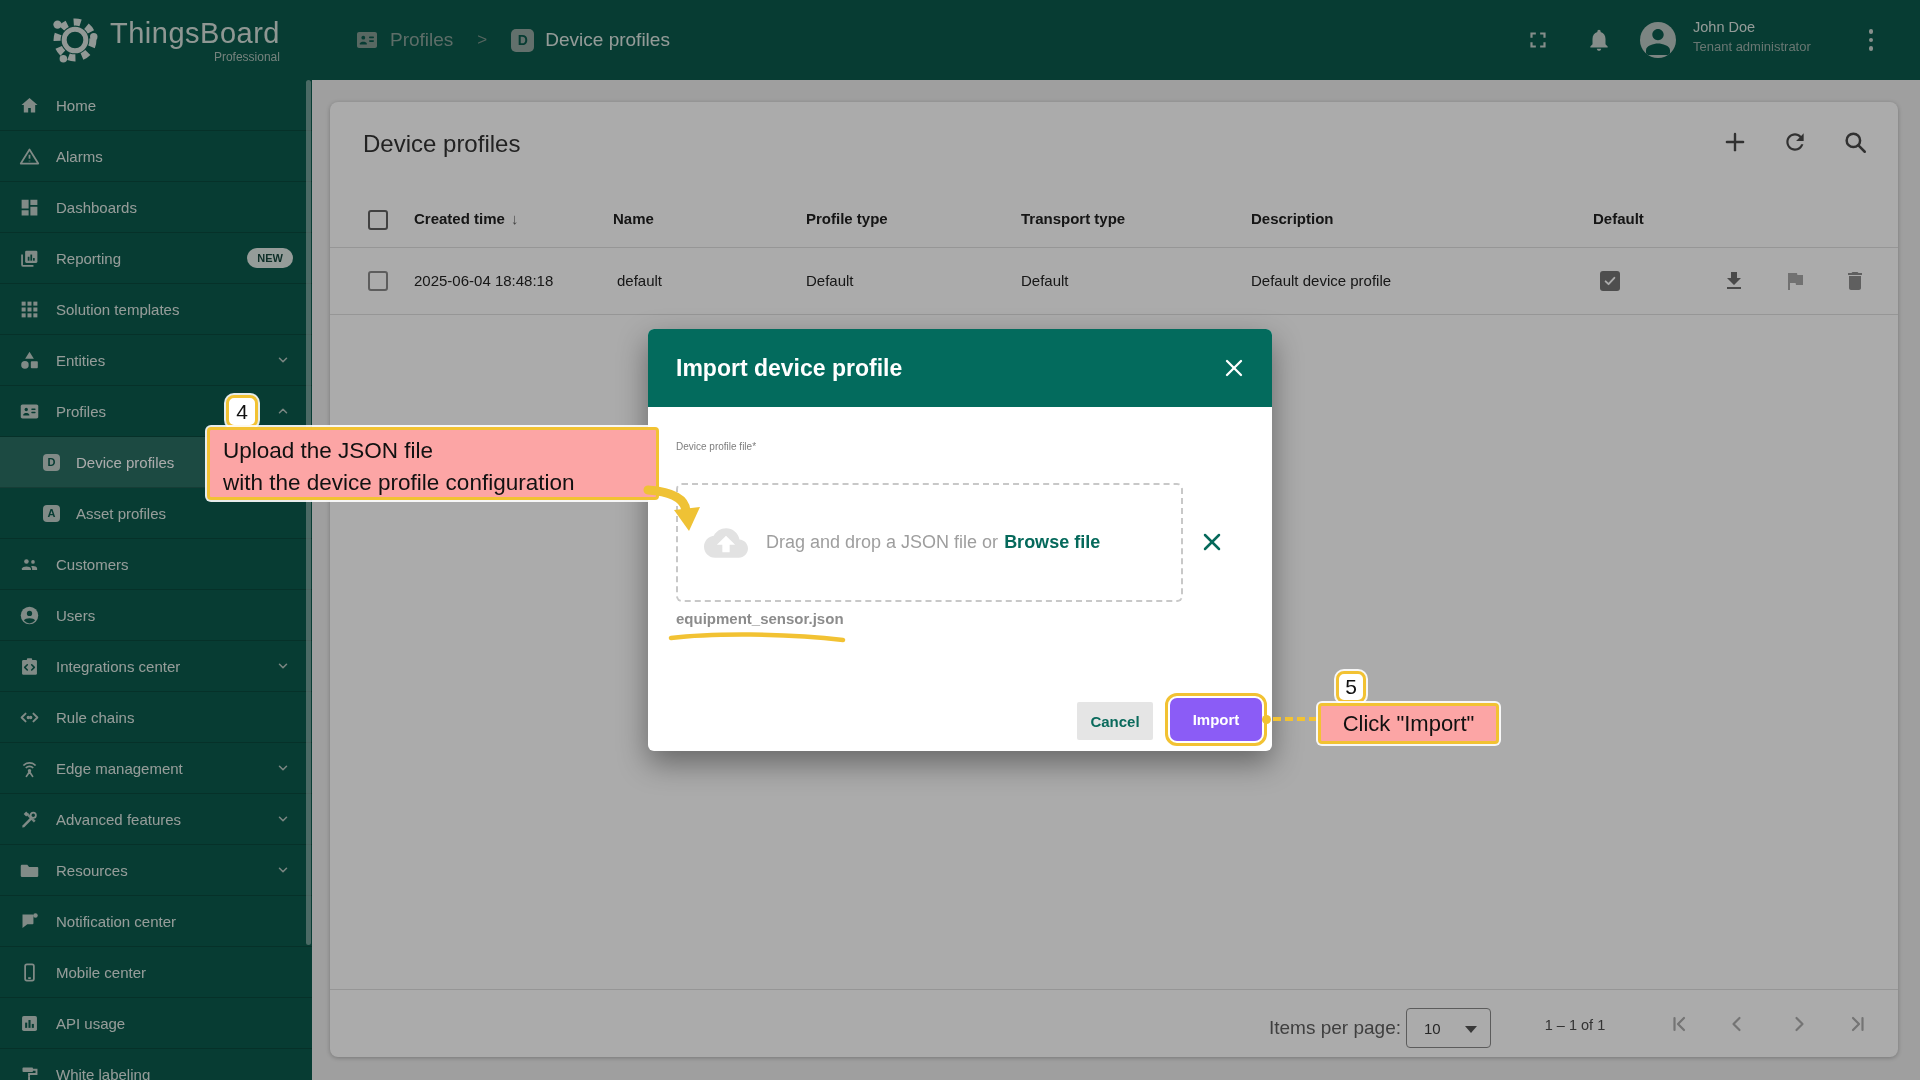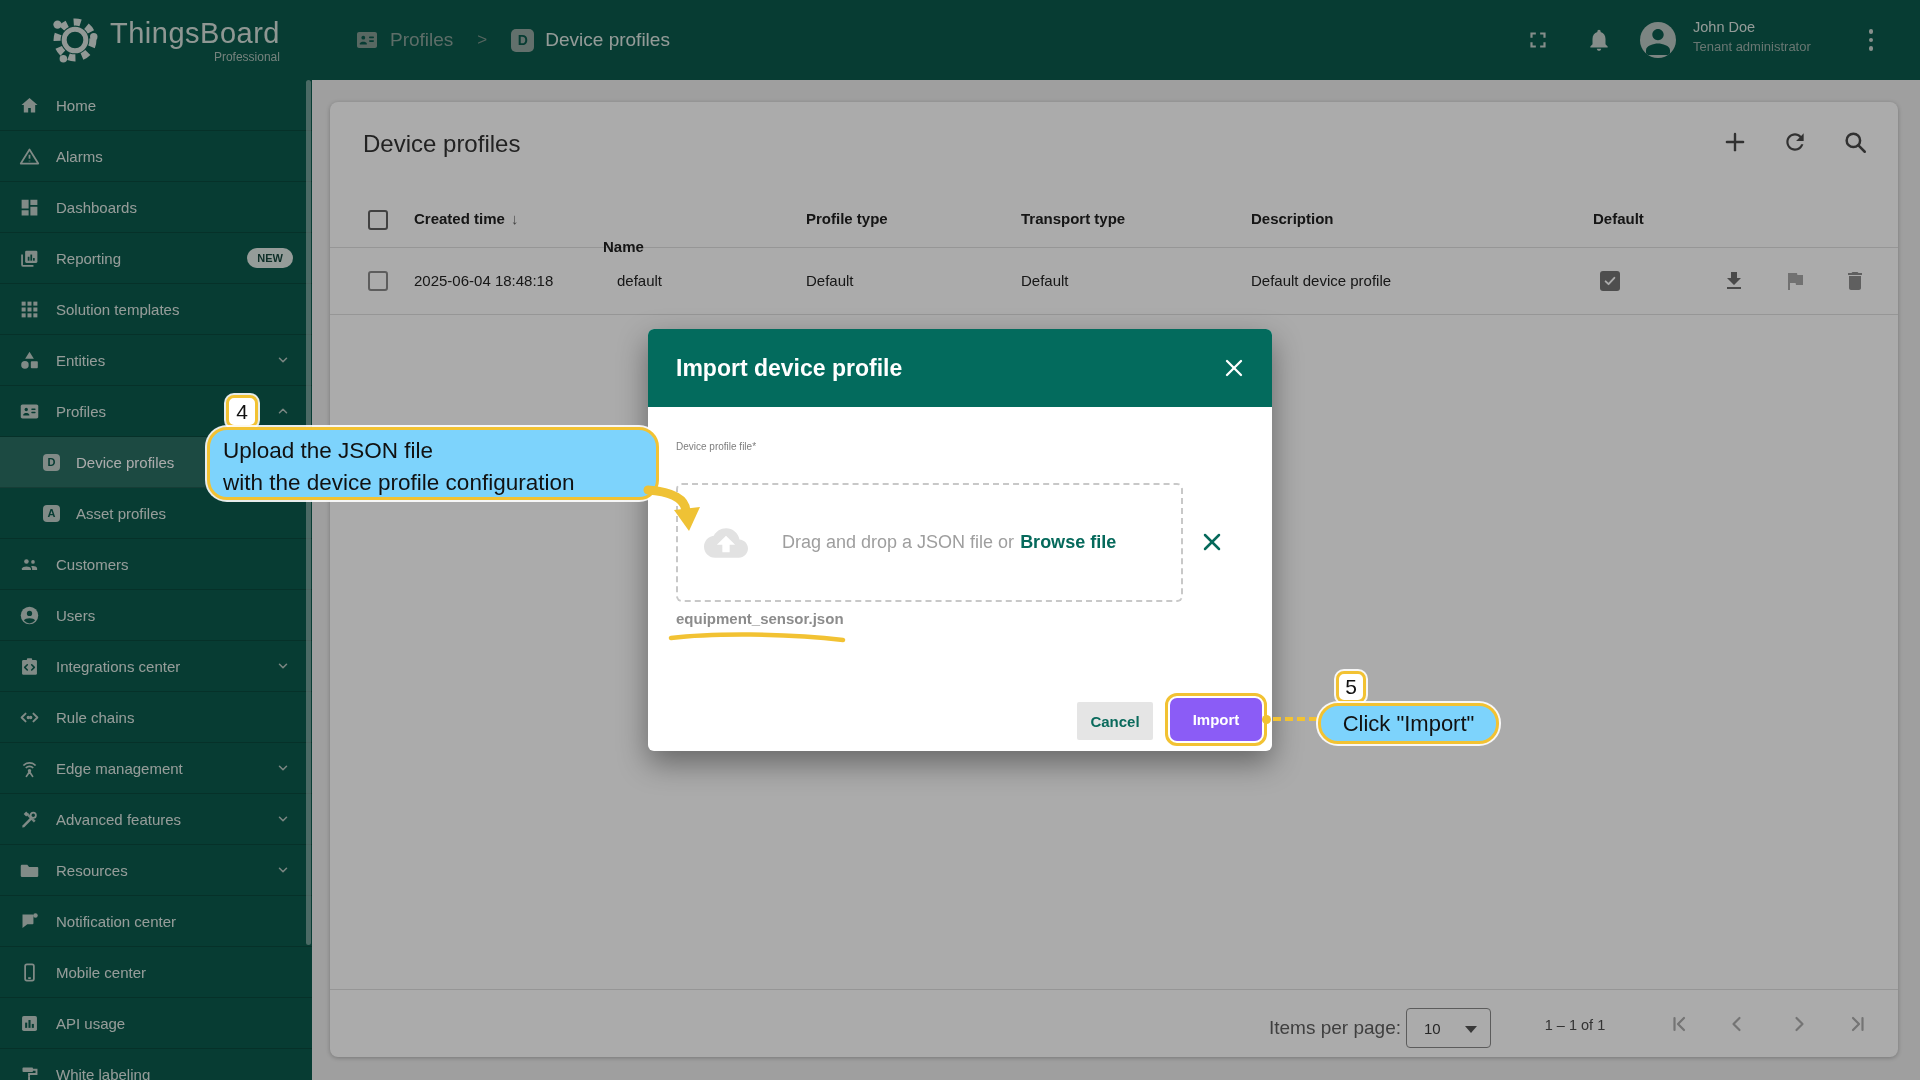--- a/index.html
+++ b/index.html
@@ -78,39 +78,39 @@
   
   .modal { position:absolute; left:648px; top:329px; width:624px; height:422px; background:#fff; border-radius:6px;
            box-shadow:0 12px 30px rgba(0,0,0,0.4); z-index:20; }
   .modal-head { position:absolute; left:0; top:0; width:624px; height:78px; background:#036B5D; border-radius:6px 6px 0 0; }
   .modal-title { position:absolute; left:28px; top:0; line-height:78px; font-size:23px; font-weight:bold; color:#fff; }
   .modal-close { position:absolute; right:26px; top:27px; width:24px; height:24px; color:#fff; cursor:pointer; }
   .file-label { position:absolute; left:28px; top:112px; font-size:10px; color:#7E7E7E; }
   .dropzone { position:absolute; left:28px; top:154px; width:507px; height:119px; border:2px dashed #C8C8C8; border-radius:6px;
               display:flex; align-items:center; padding-left:26px; cursor:pointer; }
   .cloud { width:44px; height:44px; color:#E2E2E2; }
-  .dz-text { font-size:18px; color:#9E9E9E; margin-left:34px; }
+  .dz-text { font-size:18px; color:#9E9E9E; margin-left:18px; }
   .dz-browse { font-size:18px; font-weight:bold; color:#05695B; cursor:pointer; }
   .dz-clear { position:absolute; left:552px; top:201px; width:24px; height:24px; color:#06695B; cursor:pointer; }
   .filename { position:absolute; left:28px; top:281px; font-size:15px; font-weight:bold; color:#8C8C8C; }
   .underline-svg { position:absolute; left:18px; top:300px; width:182px; height:16px; }
   .btn-cancel { position:absolute; left:429px; top:373px; width:76px; height:38px; background:#e5e5e5; color:#0A6A5C;
                 font-size:15px; font-weight:bold; border:none; border-radius:2px; font-family:inherit; cursor:pointer; }
   .btn-import { position:absolute; left:522px; top:369px; width:92px; height:43px; background:#8b5cf6; color:#fff;
                 font-size:15px; font-weight:bold; border:none; border-radius:7px; font-family:inherit; cursor:pointer;
                 outline:3px solid #F2C233; outline-offset:2px; }
 
   
   .ann { z-index:30; }
   .step-badge { position:absolute; background:#fff; border:3px solid #F2C233; border-radius:8px; color:#111;
                 font-size:21px; display:flex; align-items:center; justify-content:center;
                 box-shadow:0 0 0 2px rgba(255,255,255,0.9); }
   .badge4 { left:226px; top:395px; width:32px; height:33px; }
   .badge5 { left:1336px; top:671px; width:30px; height:32px; }
-  .callout { position:absolute; background:#7dd3fc; border:3px solid #F2C233; border-radius:20px; color:#111;
+  .callout { position:absolute; background:#fca5a5; border:3px solid #F2C233; border-radius:4px; color:#111;
              box-shadow:0 0 0 2px rgba(255,255,255,0.9); }
   .callout4 { left:207px; top:427px; width:452px; height:73px; padding:5px 13px; font-size:22.5px; line-height:31.5px; }
   .callout5 { left:1318px; top:703px; width:181px; height:41px; font-size:22px; line-height:35px; text-align:center; }
   .arrow4 { position:absolute; left:642px; top:478px; width:72px; height:60px; }
   .conn-dot { position:absolute; left:1262px; top:715px; width:9px; height:9px; border-radius:50%; background:#F2C233; }
   .conn-dash { position:absolute; left:1273px; top:717px; width:44px; height:0; border-top:4px dashed #F2C233; }
 </style>
 </head>
 <body>
 
@@ -418,21 +418,21 @@
           <path d="M17.65 6.35C16.2 4.9 14.21 4 12 4c-4.42 0-7.99 3.58-8 8s3.57 8 7.99 8c3.73 0 6.84-2.55 7.73-6h-2.08c-.82 2.33-3.04 4-5.65 4-3.31 0-6-2.69-6-6s2.69-6 6-6c1.66 0 3.14.69 4.22 1.78L13 11h7V4l-2.35 2.35z"></path>
         </svg>
       <svg class="tool-ico" style="left:1512px;" viewBox="0 0 24 24" fill="none" stroke="currentColor" stroke-width="2.3" stroke-linecap="round">
           <circle cx="10.5" cy="10.5" r="6.2"></circle>
           <line x1="15.2" y1="15.2" x2="21" y2="21"></line>
         </svg>
 
       <div class="thead">
         <div class="cb-outline" style="position:absolute;left:38px;top:18px;"></div>
         <div class="th" style="left:84px;"><span>Created time</span><span class="sort-ico">↓</span></div>
-        <div class="th" style="left:273px;margin-top:28px;">Name</div>
+        <div class="th" style="left:283px;">Name</div>
         <div class="th" style="left:476px;">Profile type</div>
         <div class="th" style="left:691px;">Transport type</div>
         <div class="th" style="left:921px;">Description</div>
         <div class="th" style="left:1263px;">Default</div>
       </div>
 
       <div class="trow">
         <div class="cb-outline" style="position:absolute;left:38px;top:23px;border-color:#8B8B8B;"></div>
         <div class="td" style="left:84px;">2025-06-04 18:48:18</div>
         <div class="td" style="left:287px;">default</div>

